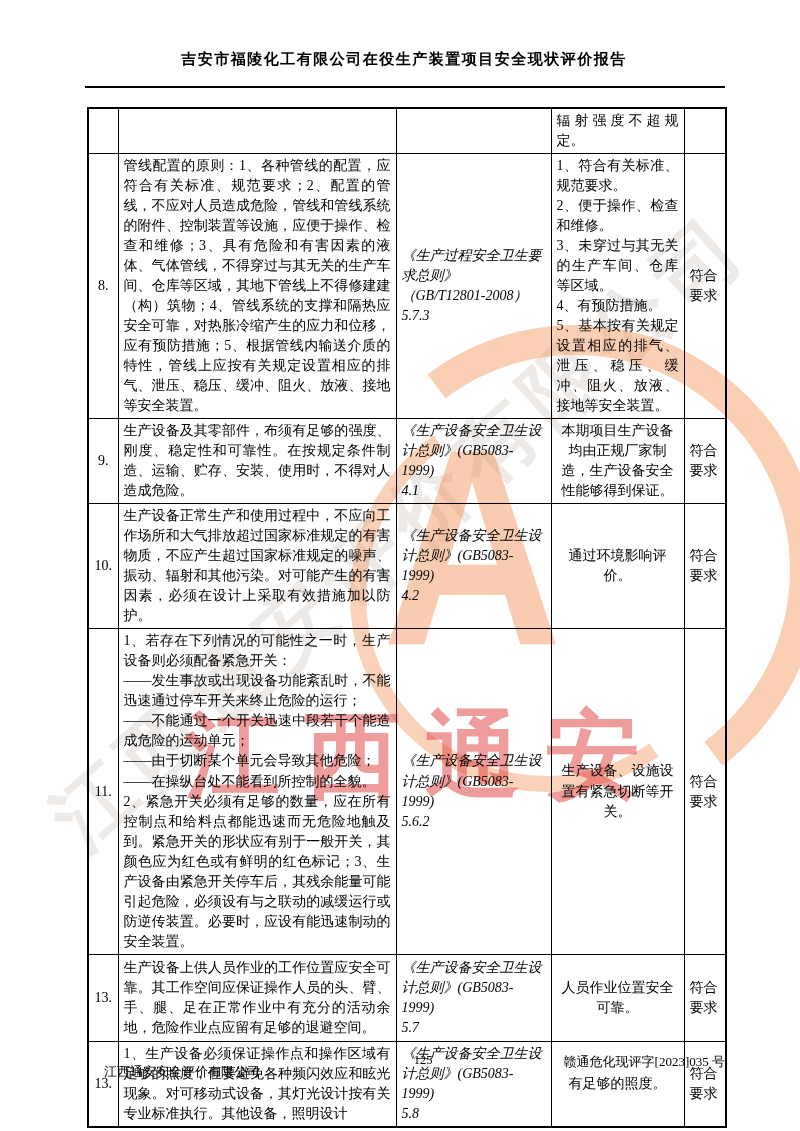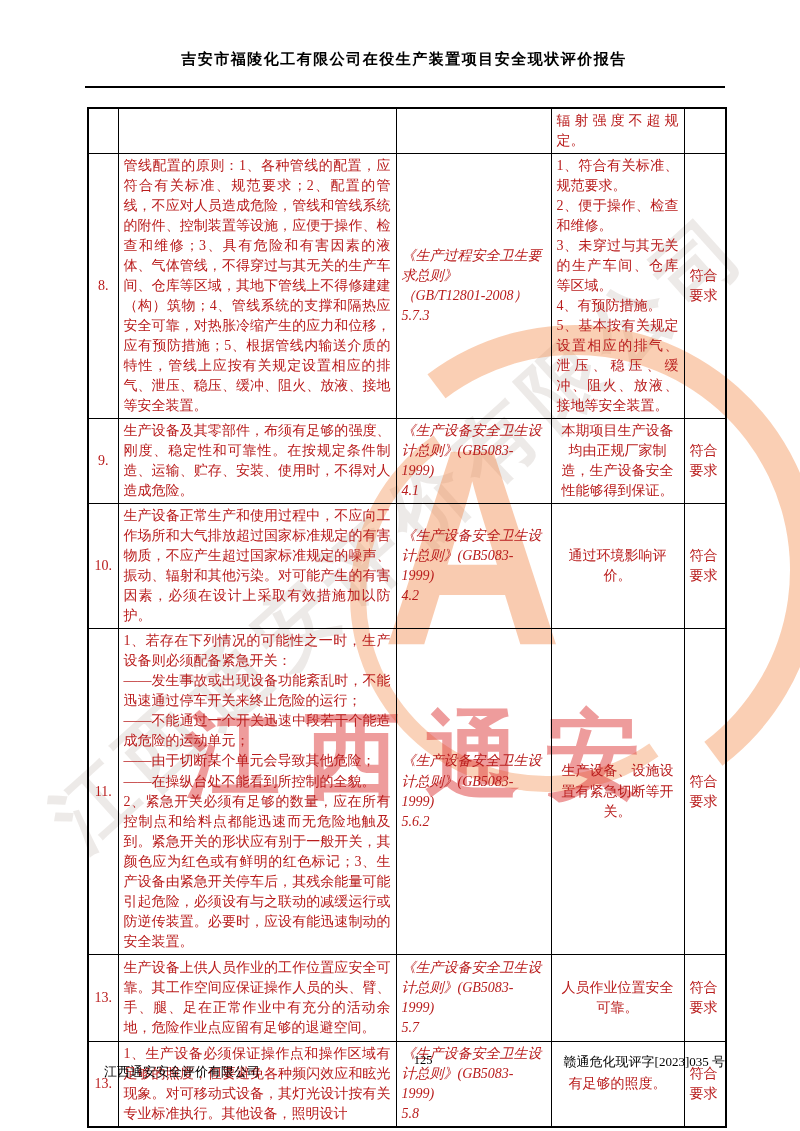--- a/index.html
+++ b/index.html
@@ -55,21 +55,21 @@
   .ftr-page{position:absolute;left:0;width:100%;text-align:center;top:0;font-size:12.5px;margin-left:23px;}
   .ftr-right{position:absolute;right:75px;top:0;}
   
   table.t{
     position:absolute;left:87px;top:107px;z-index:1;
     border-collapse:collapse;table-layout:fixed;width:638px;
     background:transparent;
   }
   table.t td{
     border:1px solid #000;vertical-align:middle;
-    padding:2px 5px;font-size:14px;line-height:1.43;color:#b91c1c;
+    padding:2px 5px;font-size:14px;line-height:1.43;color:#000000;
     overflow:hidden;
   }
   table.t{border:2px solid #000;}
   td.no{text-align:center;padding:2px 1px;font-size:13.5px;}
   td.content{text-align:justify;white-space:pre-line;}
   td.standard{white-space:pre-line;padding:2px 2px;font-style:italic;}
   td.result{white-space:pre-line;}
   td.result.just{text-align:justify;}
   td.result.ctr{text-align:center;}
   td.concl{text-align:left;padding:2px 1px;}

